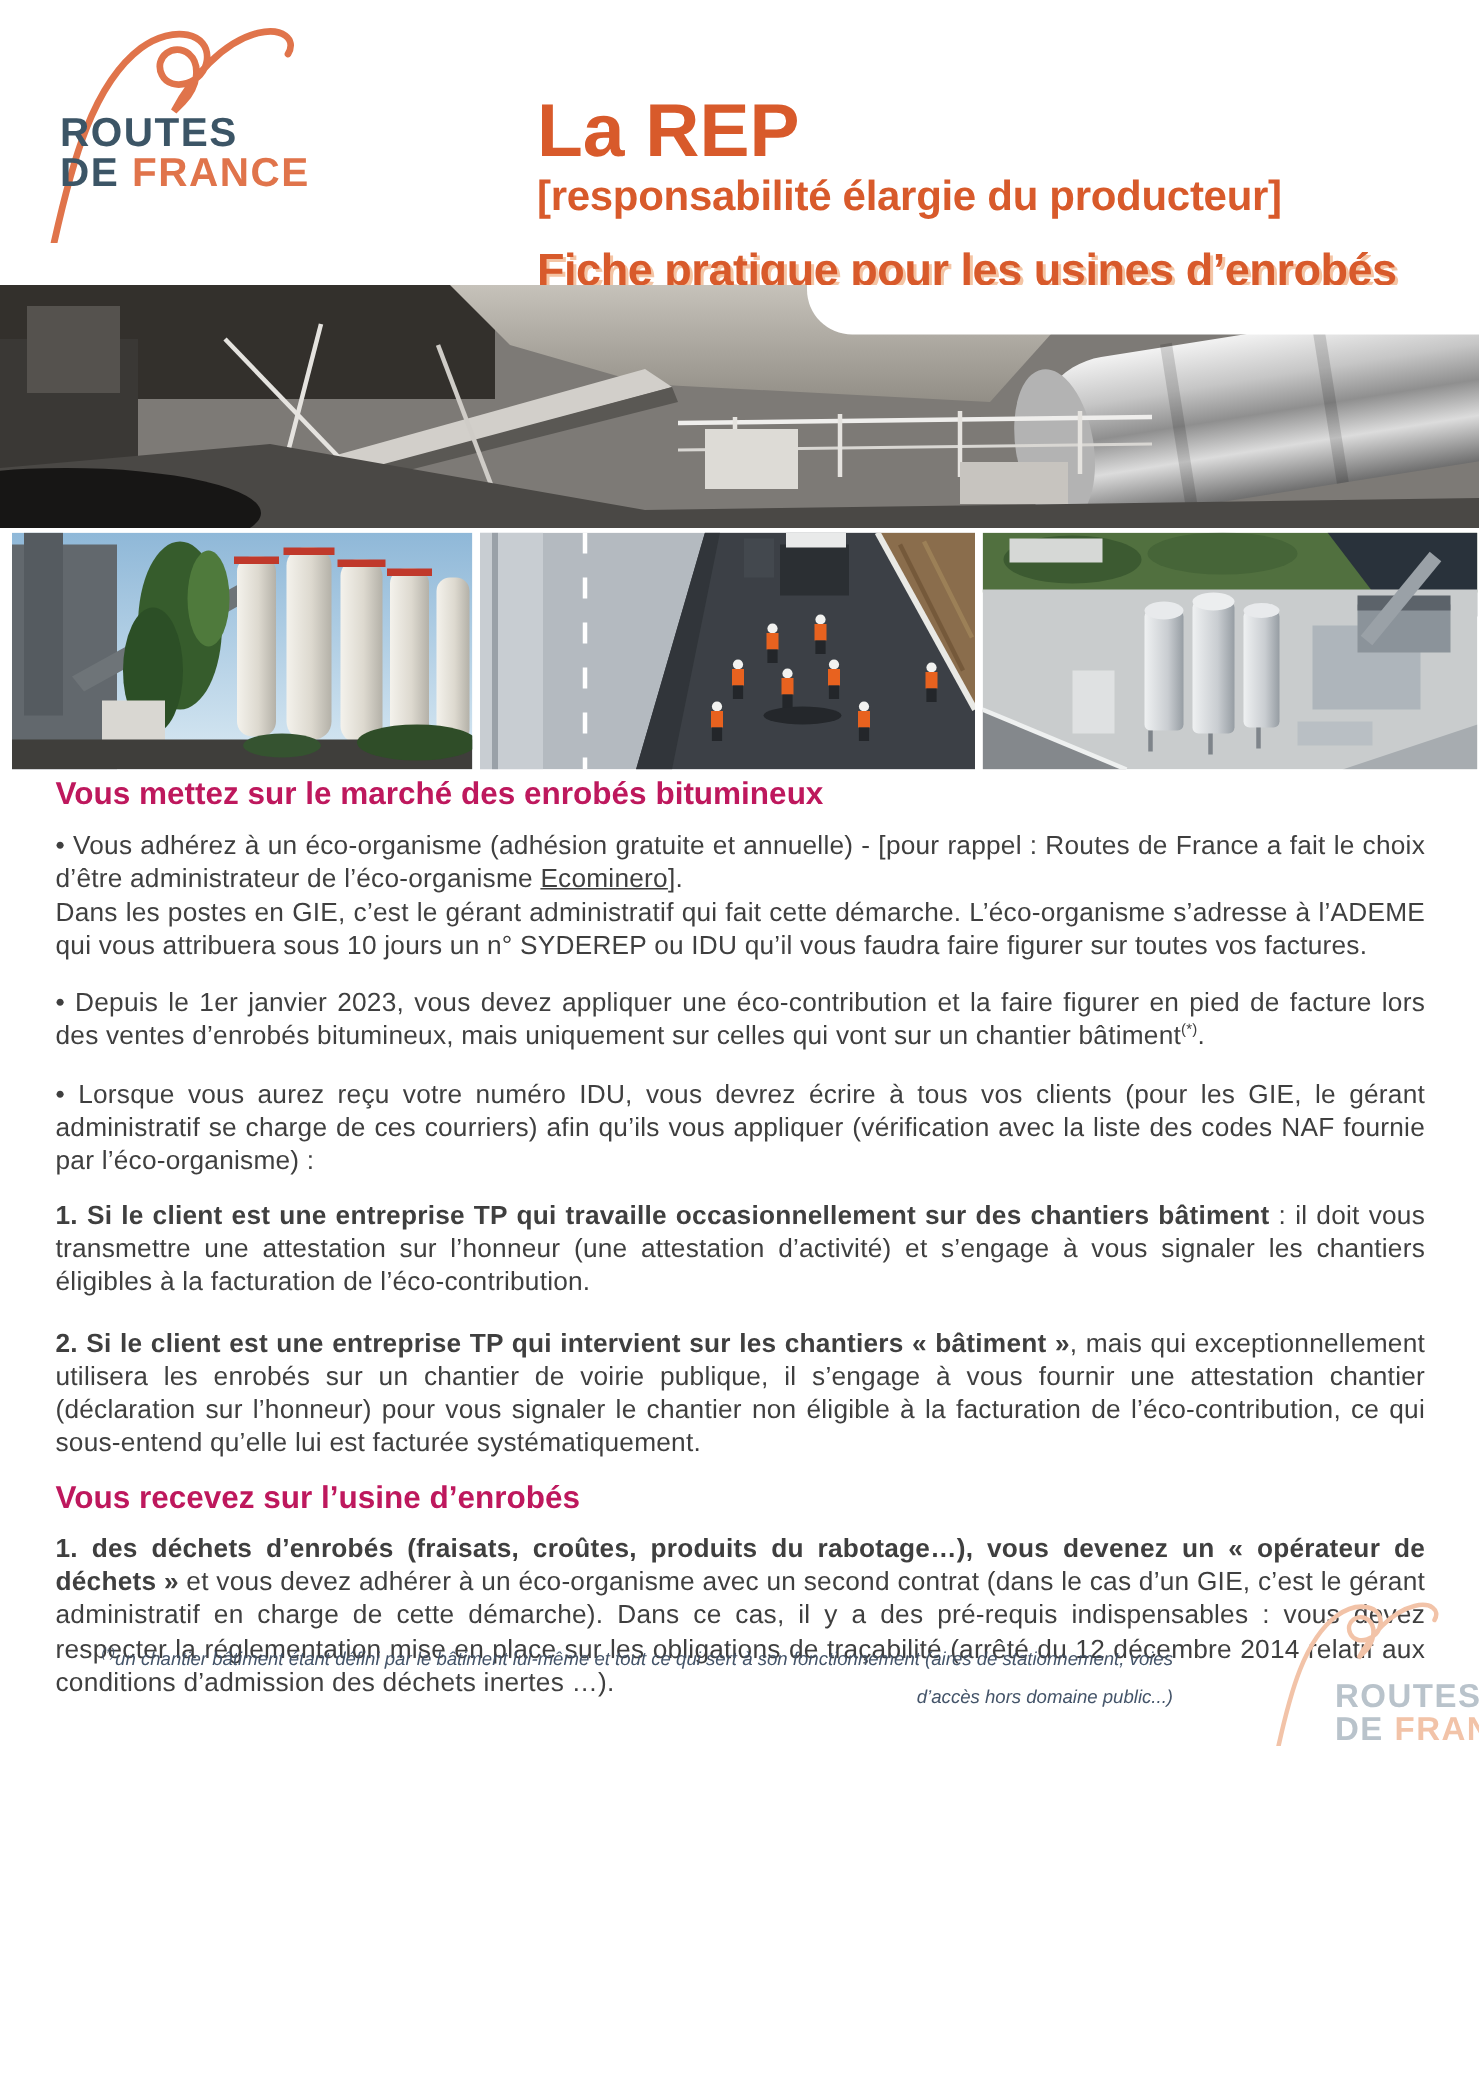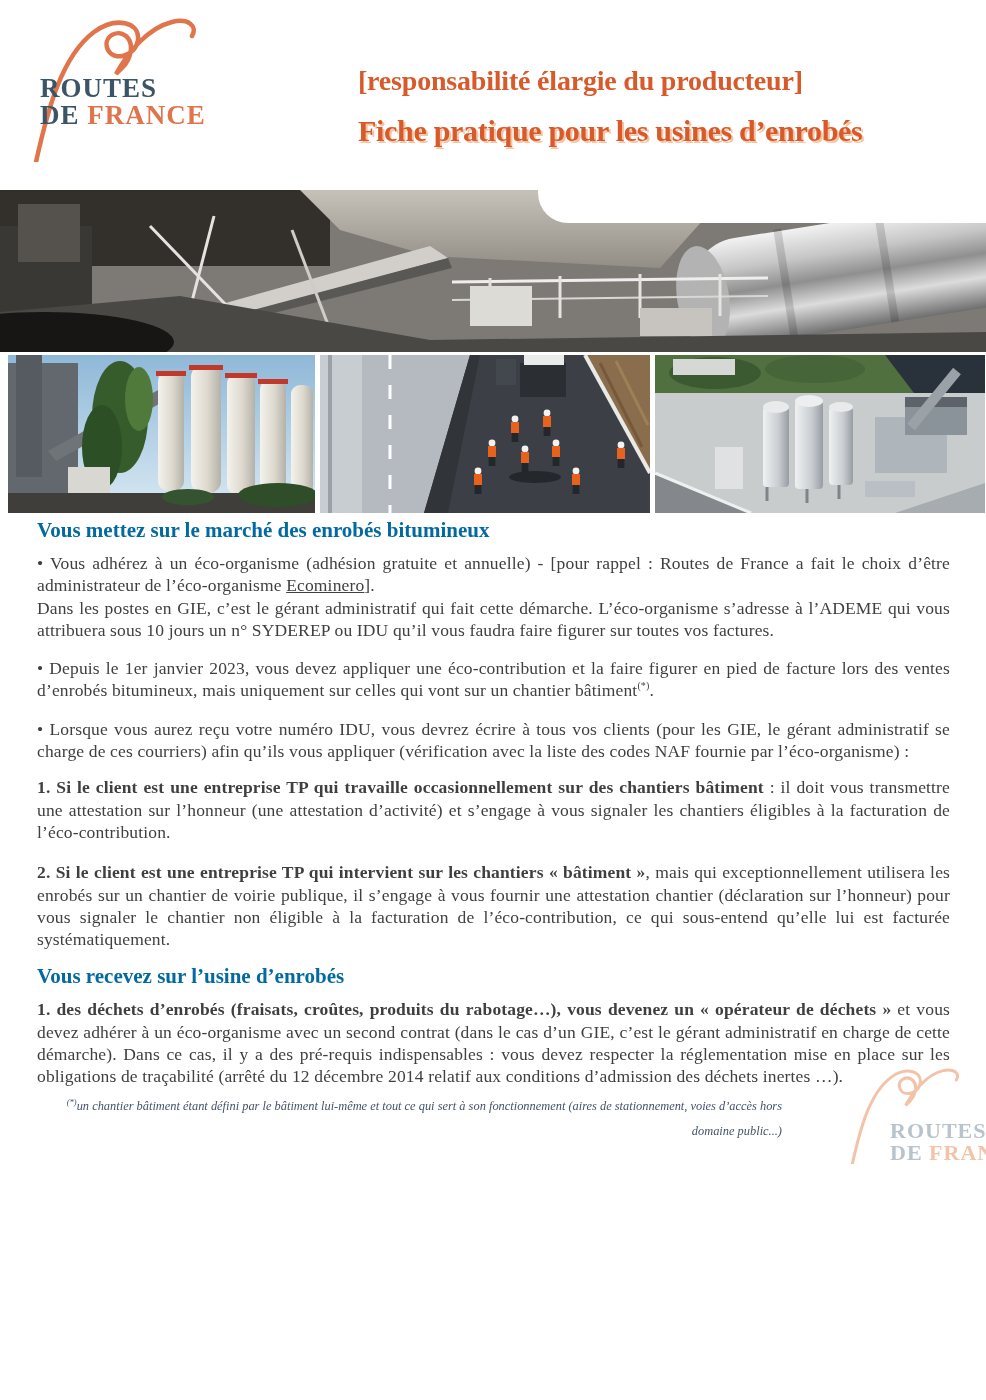--- a/index.html
+++ b/index.html
@@ -1,18 +1,18 @@
 <!DOCTYPE html>
 <html><head>
 <meta charset="utf-8">
 <title>La REP — Fiche pratique</title>
 <style>
   html,body{margin:0;padding:0;background:#ffffff;}
   .page{position:relative;width:986px;height:1172px;background:#ffffff;overflow:hidden;
-        font-family:Liberation Serif, serif;color:#3f3f3f;}
+        font-family:Liberation Sans, sans-serif;color:#3f3f3f;}
 
   
   .logo{position:absolute;left:28px;top:12px;width:180px;height:150px;}
   .logo svg{position:absolute;left:0;top:0;}
   .logo-routes{position:absolute;left:12px;top:61px;font-size:27px;font-weight:700;
                letter-spacing:1px;color:#3c5566;}
   .logo-line2{position:absolute;left:12px;top:88px;font-size:27px;font-weight:700;
               letter-spacing:1px;color:#3c5566;white-space:nowrap;}
   .logo-line2 .fr{color:#e0744b;}
 
@@ -29,21 +29,21 @@
                  border-bottom-left-radius:30px;}
 
   
   .photo-strip{position:absolute;left:8px;top:355px;height:158px;display:flex;gap:5px;}
   .photo{height:158px;overflow:hidden;}
   .photo svg{display:block;}
 
   
   .content{position:absolute;left:37px;top:518px;width:913px;font-size:17.5px;
            line-height:22.3px;text-align:justify;letter-spacing:0.15px;}
-  .content h2{font-size:21px;line-height:24px;font-weight:800;color:#0369a1;
+  .content h2{font-size:21px;line-height:24px;font-weight:800;color:#be185d;
               margin:0 0 10px 0;text-align:left;letter-spacing:0;}
   .content p{margin:0 0 16px 0;}
   .content p.tight{margin-bottom:14px;}
   .content p.wide{margin-bottom:18px;}
   .indent{margin-left:26px;}
   .b{font-weight:700;}
   .h2-second{margin-top:6px !important;}
   sup.star{font-size:10px;line-height:0;vertical-align:super;}
   a.doc-link{color:inherit;text-decoration:underline;cursor:pointer;}
 
@@ -68,20 +68,21 @@
 
   <div class="logo">
     <svg width="180" height="150" viewBox="0 0 180 150">
       <path d="M8,150 C20,96 34,44 66,20 C88,4 112,10 110,28 C108,44 86,50 80,38 C74,26 88,16 98,24 C106,31 104,46 94,56 L88,62 C100,40 120,16 144,10 C160,6 170,14 164,24" fill="none" stroke="#e0744b" stroke-width="4.5" stroke-linecap="round"></path>
     </svg>
     <div class="logo-routes">ROUTES</div>
     <div class="logo-line2"><span>DE</span> <span class="fr">FRANCE</span></div>
   </div>
 
   <div class="title-block">
+    <div class="doc-title">La REP</div>
     <div class="doc-subtitle">[responsabilité élargie du producteur]</div>
     <div class="doc-tagline">Fiche pratique pour les usines d’enrobés</div>
   </div>
 
   <div class="banner">
     <svg width="986" height="162" viewBox="0 0 986 162" preserveAspectRatio="none">
       <defs>
         <linearGradient id="gMetal" x1="0" y1="0" x2="0" y2="1">
           <stop offset="0" stop-color="#f2f2f2"></stop>
             <stop offset="0.28" stop-color="#c6c6c6"></stop>

